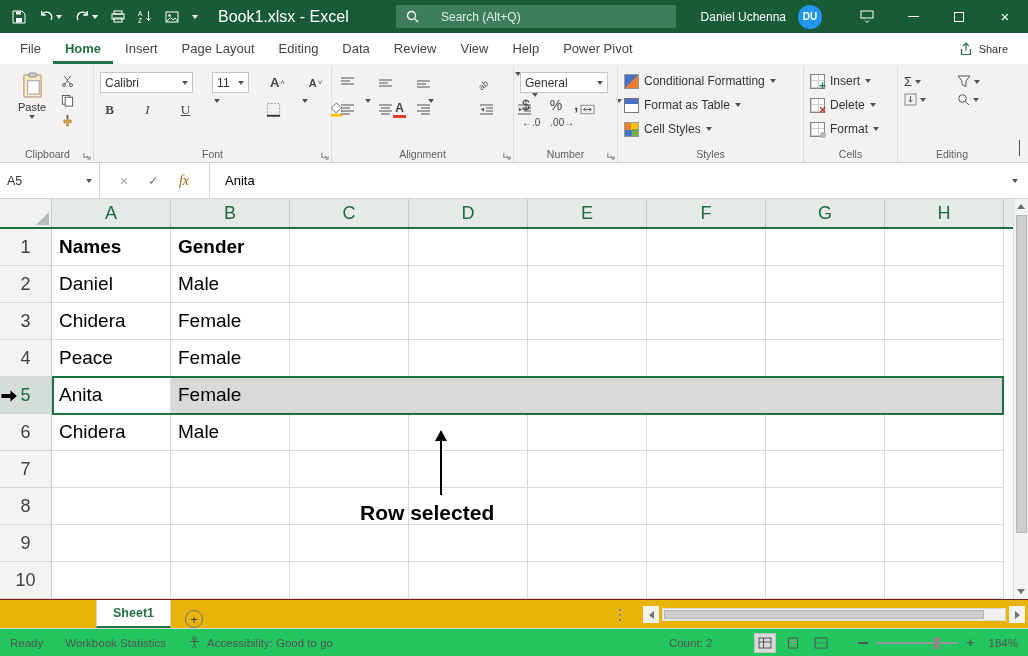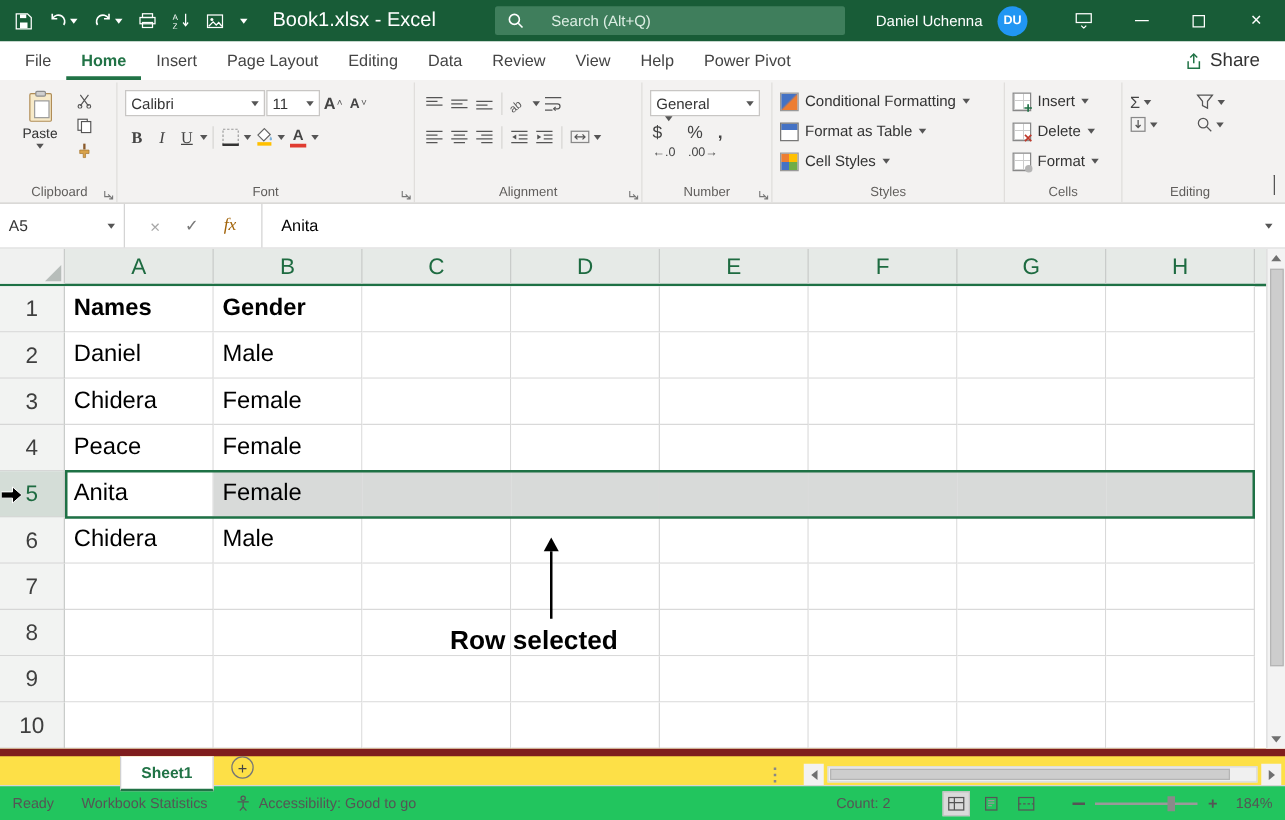--- a/index.html
+++ b/index.html
@@ -17,28 +17,28 @@
   .user-name{font-size:12px;margin-right:12px}
   .avatar{width:24px;height:24px;border-radius:50%;background:#2196F3;color:#fff;font-size:10px;font-weight:bold;display:flex;align-items:center;justify-content:center;margin-right:22px}
   .win-btn{width:46px;height:33px;display:flex;align-items:center;justify-content:center;font-size:15px;color:#fff}
   .min-bar{width:11px;height:1.5px;background:#fff}
   .max-box{width:10px;height:10px;border:1.2px solid #fff}
 
   
   .menubar{height:31px;background:#fff;display:flex;align-items:center;padding:0 10px 0 8px}
   .menu-tab{padding:0 12px;height:31px;display:flex;align-items:center;font-size:13px;color:#444;white-space:nowrap}
   .menu-tab.active{color:#217346;font-weight:bold;box-shadow:inset 0 -3px 0 #217346}
-  .share-btn{margin-left:auto;display:flex;align-items:center;gap:6px;font-size:15px;color:#333;padding:0 10px}
+  .share-btn{margin-left:auto;display:flex;align-items:center;gap:6px;font-size:11px;color:#333;padding:0 10px}
 
   
   .ribbon{height:99px;background:#F3F2F1;display:flex;border-bottom:1px solid #D1CFCD;padding:2px 2px 0 2px;position:relative}
   .rgroup{position:relative;display:flex;flex-direction:column;border-right:1px solid #E0DEDC;padding:3px 6px 16px 6px}
   .rgroup-label{position:absolute;bottom:2px;left:0;right:0;text-align:center;font-size:10.5px;color:#605E5C}
   .dlg{position:absolute;bottom:2px;right:2px;line-height:0}
-  .frow{display:flex;align-items:center;gap:1px;margin-top:3px}
+  .frow{display:flex;align-items:flex-start;gap:19px;margin-top:3px}
   .ibtn{height:21px;min-width:19px;display:flex;align-items:center;justify-content:center;padding:0 2px;font-size:13px;color:#444}
   .combo{background:#fff;border:1px solid #C8C6C4;height:21px;display:flex;align-items:center;justify-content:space-between;font-size:12px;color:#333;padding:0 4px;gap:4px}
   .dd{width:0;height:0;border-left:3px solid transparent;border-right:3px solid transparent;border-top:4px solid #555;flex:none}
   .vsep{width:1px;height:18px;background:#D8D6D4;margin:0 3px}
   .clip-body{display:flex;gap:5px}
   .paste-btn{width:48px;display:flex;flex-direction:column;align-items:center;font-size:11px;color:#333;padding-top:3px;gap:2px}
   .clip-small{display:flex;flex-direction:column;gap:4px;padding-top:5px}
   .g-bold{font-weight:bold;font-family:"Liberation Serif",serif}
   .g-italic{font-style:italic;font-family:"Liberation Serif",serif}
   .g-under{text-decoration:underline;font-family:"Liberation Serif",serif}
@@ -95,21 +95,21 @@
   .v-fill{flex:1}
 
   
   .cursor-arrow{position:absolute;left:1px;top:389px;z-index:20;line-height:0}
   .anno-arrow{position:absolute;left:433px;top:430px;width:16px;display:flex;flex-direction:column;align-items:center;z-index:15}
   .anno-head{width:0;height:0;border-left:6px solid transparent;border-right:6px solid transparent;border-bottom:11px solid #000}
   .anno-stem{width:2.5px;height:54px;background:#000}
   .anno-text{position:absolute;left:360px;top:501px;font-size:21px;font-weight:bold;color:#000;z-index:15;white-space:nowrap}
 
   
-  .tabbar{height:29px;background:#fde047;border-top:6px solid #7f1d1d;display:flex;align-items:flex-start;position:relative}
+  .tabbar{height:29px;background:#eab308;border-top:1px solid #7f1d1d;display:flex;align-items:flex-end;position:relative}
   .tab-spacer{width:96px;flex:none}
   .sheet-tab{height:28px;background:#fff;border-left:1px solid #D0D0D0;border-right:1px solid #D0D0D0;border-bottom:2px solid #217346;display:flex;align-items:center;padding:0 16px;color:#217346;font-weight:bold;font-size:12.5px}
   .add-sheet{width:18px;height:18px;border-radius:50%;border:1px solid #767676;display:flex;align-items:center;justify-content:center;font-size:13px;color:#444;margin-left:14px;line-height:1}
   .tab-dots{width:2px;height:2px;background:#888;box-shadow:0 5px 0 #888,0 10px 0 #888;position:absolute;left:619px;top:9px}
   .h-scroll{position:absolute;right:3px;top:4px;width:382px;height:21px;display:flex;align-items:center;gap:3px}
   .h-btn{width:16px;height:17px;display:flex;align-items:center;justify-content:center;background:#F3F2F1}
   .h-track{flex:1;height:13px;background:#F0F0F0;border:1px solid #DADADA;position:relative}
   .h-thumb{position:absolute;left:1px;top:1px;height:9px;width:320px;background:#CDCDCD;border:1px solid #B5B5B5}
 
   

